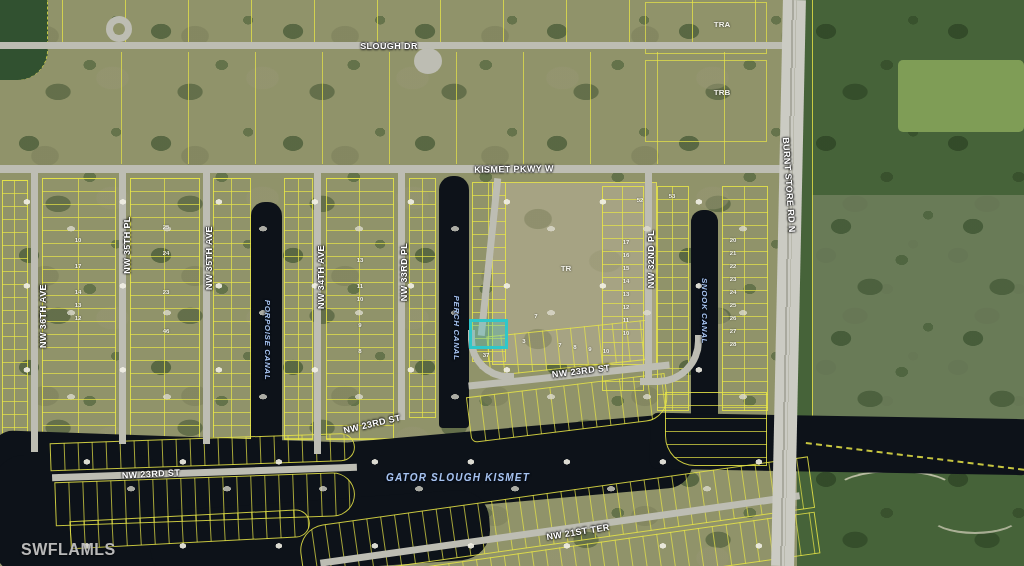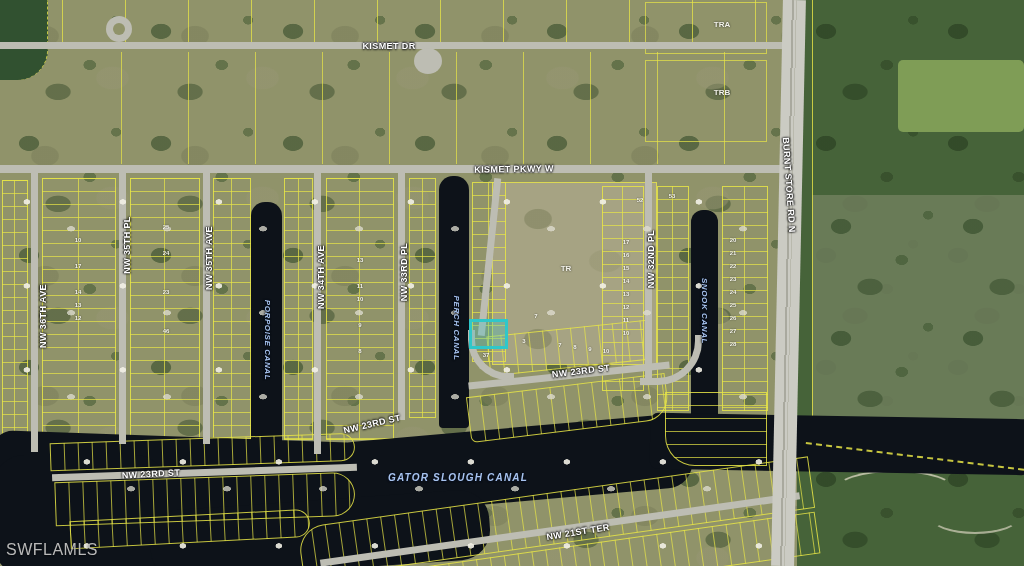--- a/index.html
+++ b/index.html
@@ -129,37 +129,37 @@
   <div style="left:113px;top:23px;width:12px;height:12px;border-radius:50%;background:#90936a;"></div>
   <div class="road" style="left:414px;top:48px;width:28px;height:26px;border-radius:50%;"></div>
   <div class="mainroad" style="left:777px;top:0;width:23px;height:566px;transform:rotate(1.2deg);background-image:linear-gradient(90deg,transparent 9px,#a9a99e 9px,#a9a99e 11px,transparent 11px,transparent 13px,#b9b9ad 13px,#b9b9ad 14px,transparent 14px);"></div>
 
   <div class="houses" style="left:0;top:170px;width:790px;height:275px;"></div>
   <div class="houses" style="left:60px;top:430px;width:730px;height:130px;"></div>
 
   <div style="left:469px;top:319px;width:39px;height:30px;border:3px solid #2fc7c9;background:rgba(47,199,201,.28);z-index:9;"></div>
 
   <div id="labels" style="left:0;top:0;width:100%;height:100%;z-index:10;">
-      <span class="rlabel" style="left: 389px; top: 46px; transform: translate(-50%, -50%) rotate(0deg);">KISMET DR</span>
+      <span class="rlabel" style="left: 389px; top: 46px; transform: translate(-50%, -50%) rotate(0deg);">SLOUGH DR</span>
       <span class="rlabel" style="left: 514px; top: 169px; transform: translate(-50%, -50%) rotate(-1deg);">KISMET PKWY W</span>
       <span class="rlabel" style="left: 789px; top: 185px; transform: translate(-50%, -50%) rotate(86deg);">BURNT STORE RD N</span>
       <span class="rlabel" style="left: 43px; top: 316px; transform: translate(-50%, -50%) rotate(-90deg);">NW 36TH AVE</span>
       <span class="rlabel" style="left: 127px; top: 245px; transform: translate(-50%, -50%) rotate(-90deg);">NW 35TH PL</span>
       <span class="rlabel" style="left: 209px; top: 258px; transform: translate(-50%, -50%) rotate(-90deg);">NW 35TH AVE</span>
       <span class="rlabel" style="left: 321px; top: 277px; transform: translate(-50%, -50%) rotate(-90deg);">NW 34TH AVE</span>
       <span class="rlabel" style="left: 404px; top: 272px; transform: translate(-50%, -50%) rotate(-90deg);">NW 33RD PL</span>
       <span class="rlabel" style="left: 651px; top: 259px; transform: translate(-50%, -50%) rotate(-90deg);">NW 32ND PL</span>
       <span class="rlabel" style="left: 151px; top: 474px; transform: translate(-50%, -50%) rotate(-3deg);">NW 23RD ST</span>
       <span class="rlabel" style="left: 372px; top: 424px; transform: translate(-50%, -50%) rotate(-13deg);">NW 23RD ST</span>
       <span class="rlabel" style="left: 581px; top: 371px; transform: translate(-50%, -50%) rotate(-7deg);">NW 23RD ST</span>
       <span class="rlabel" style="left: 578px; top: 532px; transform: translate(-50%, -50%) rotate(-9deg);">NW 21ST TER</span>
       <span class="clabel" style="left: 267px; top: 340px; transform: translate(-50%, -50%) rotate(90deg);">PORPOISE CANAL</span>
       <span class="clabel" style="left: 456px; top: 328px; transform: translate(-50%, -50%) rotate(90deg);">PERCH CANAL</span>
       <span class="clabel" style="left: 704px; top: 311px; transform: translate(-50%, -50%) rotate(90deg);">SNOOK CANAL</span>
-      <span class="clabel big" style="left: 458px; top: 477px; transform: translate(-50%, -50%) rotate(0deg);">GATOR SLOUGH CANAL</span>
+      <span class="clabel big" style="left: 458px; top: 477px; transform: translate(-50%, -50%) rotate(0deg);">GATOR SLOUGH KISMET</span>
       <span class="alabel" style="left: 722px; top: 24px; transform: translate(-50%, -50%) rotate(0deg);">TRA</span>
       <span class="alabel" style="left: 722px; top: 92px; transform: translate(-50%, -50%) rotate(0deg);">TRB</span>
       <span class="alabel" style="left: 566px; top: 268px; transform: translate(-50%, -50%) rotate(0deg);">TR</span>
       <span class="pnum" style="left: 672px; top: 196px; transform: translate(-50%, -50%) rotate(0deg);">53</span>
       <span class="pnum" style="left: 640px; top: 200px; transform: translate(-50%, -50%) rotate(0deg);">52</span>
       <span class="pnum" style="left: 733px; top: 240px; transform: translate(-50%, -50%) rotate(0deg);">20</span>
       <span class="pnum" style="left: 733px; top: 253px; transform: translate(-50%, -50%) rotate(0deg);">21</span>
       <span class="pnum" style="left: 733px; top: 266px; transform: translate(-50%, -50%) rotate(0deg);">22</span>
       <span class="pnum" style="left: 733px; top: 279px; transform: translate(-50%, -50%) rotate(0deg);">23</span>
       <span class="pnum" style="left: 733px; top: 292px; transform: translate(-50%, -50%) rotate(0deg);">24</span>
@@ -191,14 +191,14 @@
       <span class="pnum" style="left: 360px; top: 351px; transform: translate(-50%, -50%) rotate(0deg);">8</span>
       <span class="pnum" style="left: 486px; top: 355px; transform: translate(-50%, -50%) rotate(0deg);">37</span>
       <span class="pnum" style="left: 536px; top: 316px; transform: translate(-50%, -50%) rotate(0deg);">7</span>
       <span class="pnum" style="left: 524px; top: 341px; transform: translate(-50%, -50%) rotate(0deg);">3</span>
       <span class="pnum" style="left: 560px; top: 345px; transform: translate(-50%, -50%) rotate(0deg);">7</span>
       <span class="pnum" style="left: 575px; top: 347px; transform: translate(-50%, -50%) rotate(0deg);">8</span>
       <span class="pnum" style="left: 590px; top: 349px; transform: translate(-50%, -50%) rotate(0deg);">9</span>
       <span class="pnum" style="left: 606px; top: 351px; transform: translate(-50%, -50%) rotate(0deg);">10</span>
     </div>
 
-  <span class="wm" style="left:6px;top:541px;z-index:11;">SWFLAMLS</span>
+  <span class="wm" style="left:21px;top:541px;z-index:11;font-weight:bold;">SWFLAMLS</span>
 </div>
 
 </body></html>

